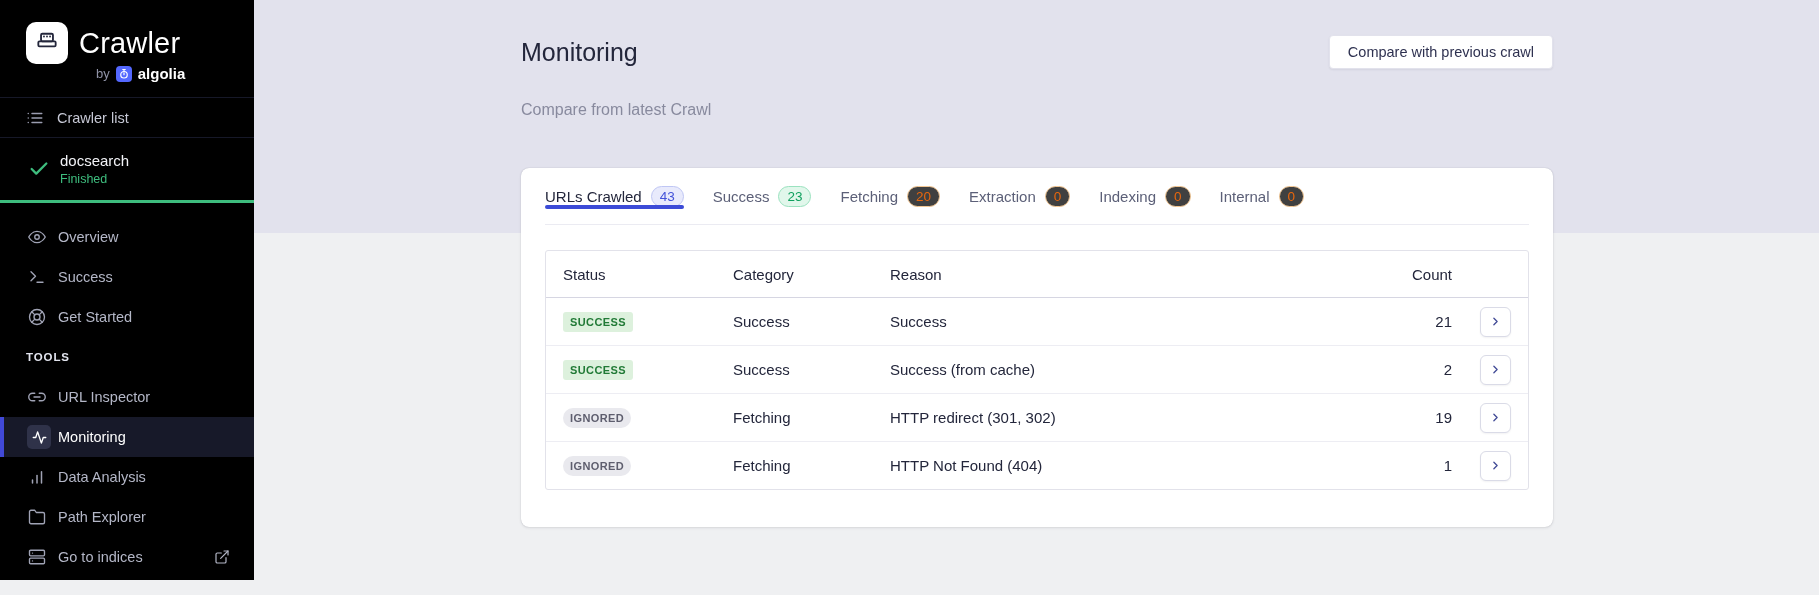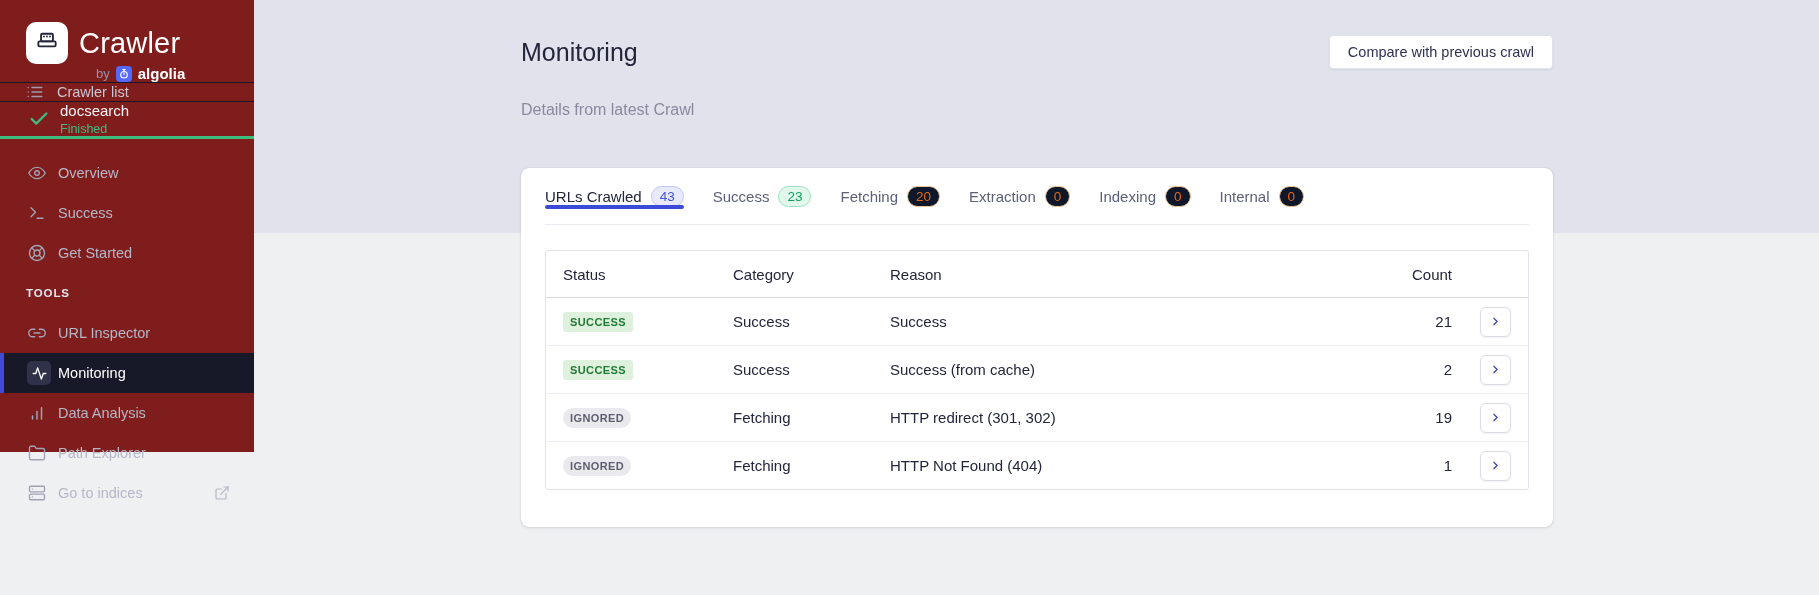--- a/index.html
+++ b/index.html
@@ -7,22 +7,22 @@
   body {
     font-family:"Liberation Sans", sans-serif;
     display:flex;
     background:#eff0f2;
     color:#23263b;
   }
   svg { display:block; }
 
   
   .sidebar {
-    width:254px; height:452px; flex-shrink:0;
-    background:#7f1d1d; color:#b7bac9;
+    width:254px; height:580px; flex-shrink:0;
+    background:#000000; color:#b7bac9;
     display:flex; flex-direction:column;
   }
   .logo-section {
     height:98px; border-bottom:1px solid #161828;
     padding:22px 0 0 26px;
   }
   .logo-row { display:flex; align-items:center; gap:11px; }
   .logo-mark {
     width:42px; height:42px; background:#ffffff; border-radius:10px;
     display:flex; align-items:center; justify-content:center;
@@ -106,21 +106,21 @@
   .tab.active::after {
     content:""; position:absolute; left:0; right:0; bottom:-2px;
     height:4px; border-radius:2px; background:#3c4bd7;
   }
   .pill {
     height:21px; padding:0 8px; display:flex; align-items:center;
     border-radius:11px; font-size:13.5px; border:1px solid transparent;
   }
   .pill.blue   { color:#4352d9; background:#e8eafc; border-color:#bfc6f4; }
   .pill.green  { color:#0fa05e; background:#e1f7eb; border-color:#9ae2bf; }
-  .pill.orange { color:#e8660d; background:#0f172a; border-color:#f3c793; }
+  .pill.orange { color:#e8660d; background:#404040; border-color:#f3c793; }
 
   .table { margin-top:25px; border:1px solid #e2e2ea; border-radius:3px; }
   .trow {
     display:grid;
     grid-template-columns:170px 157px 1fr 80px 66px;
     align-items:center; padding-left:17px; height:48px;
   }
   .trow.head { height:46px; }
   .trow.head .cell { font-size:15px; color:#23263b; }
   .trow.body { border-top:1px solid #ededf3; }
@@ -300,21 +300,21 @@
 </aside>
 
 <main class="main">
   <div class="content">
 
     <div class="header-row">
       <h1 class="page-title">Monitoring</h1>
       <button class="compare-btn">Compare with previous crawl</button>
     </div>
 
-    <div class="page-subtitle">Details from latest Crawl</div>
+    <div class="page-subtitle">Compare from latest Crawl</div>
 
     <section class="card">
 
       <div class="tabs">
         <div class="tab active">
           <span>URLs Crawled</span>
           <span class="pill blue">43</span>
         </div>
         <div class="tab">
           <span>Success</span>

